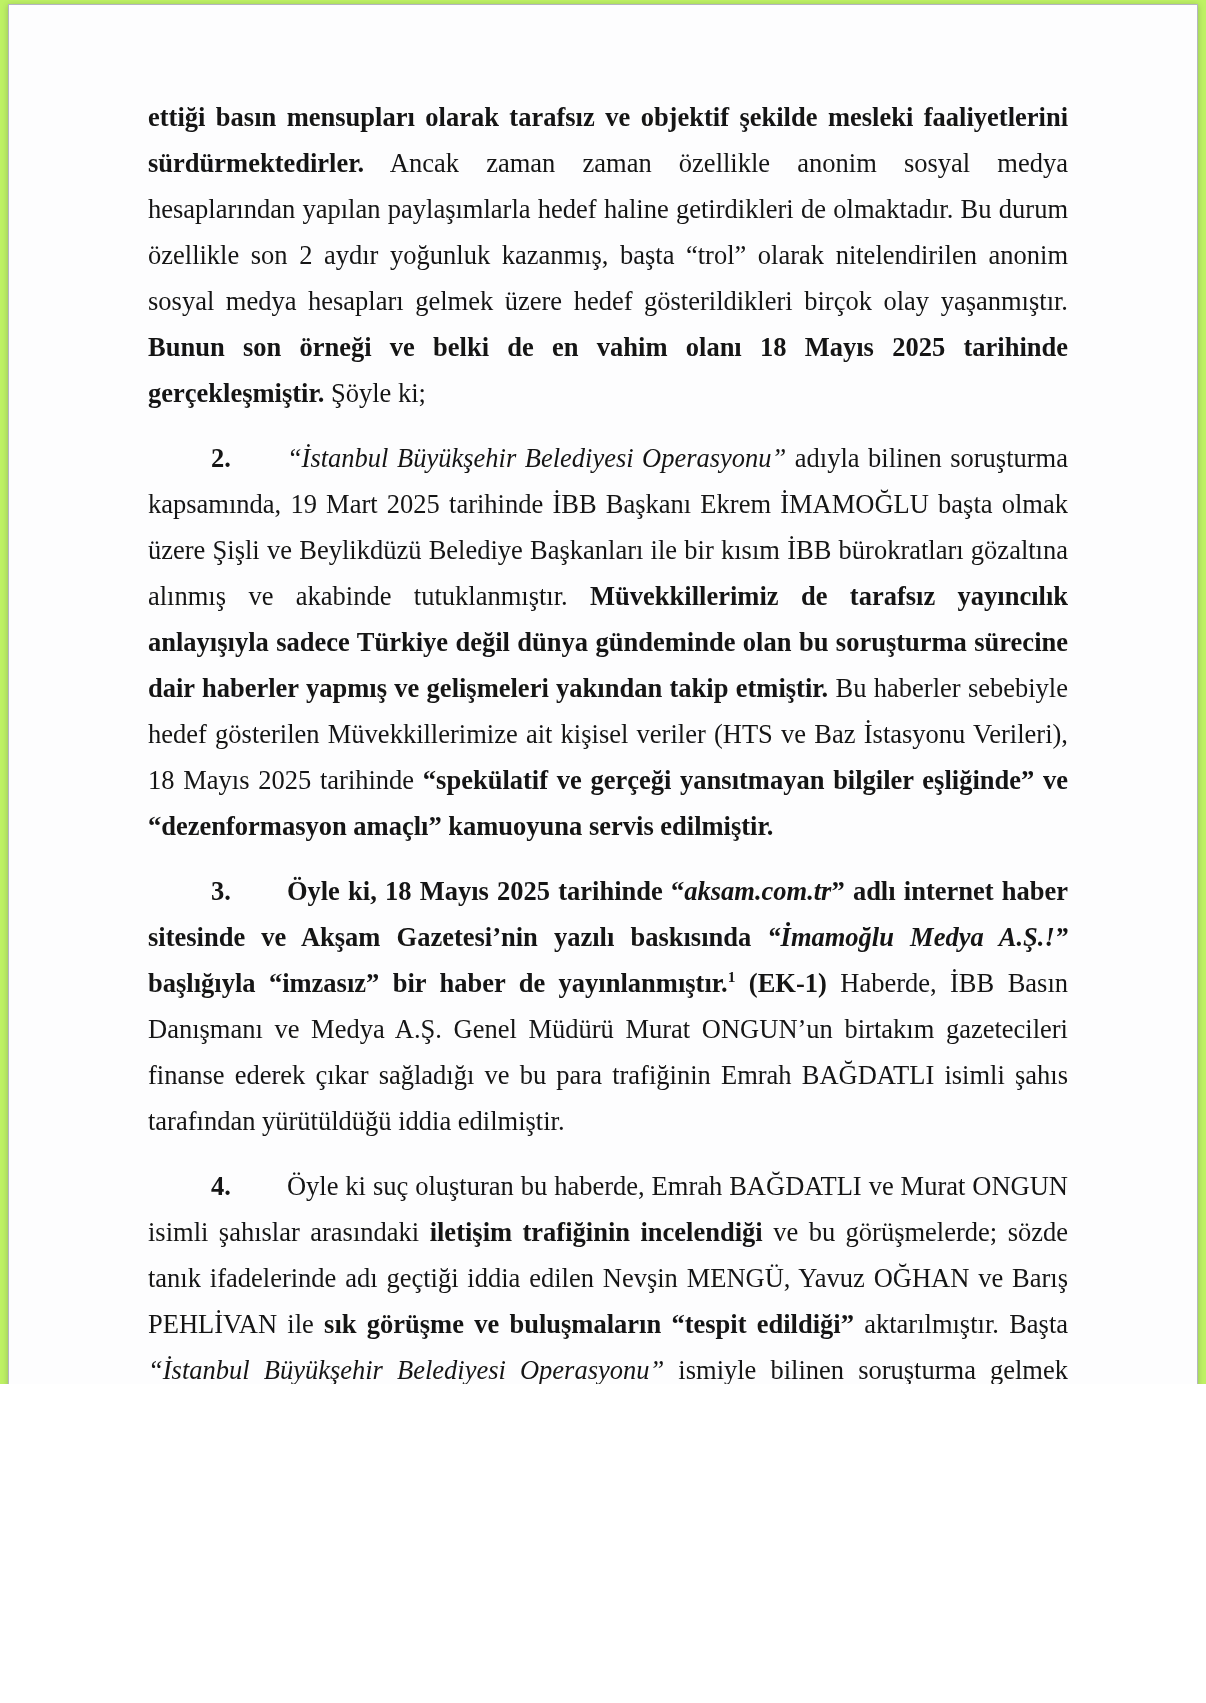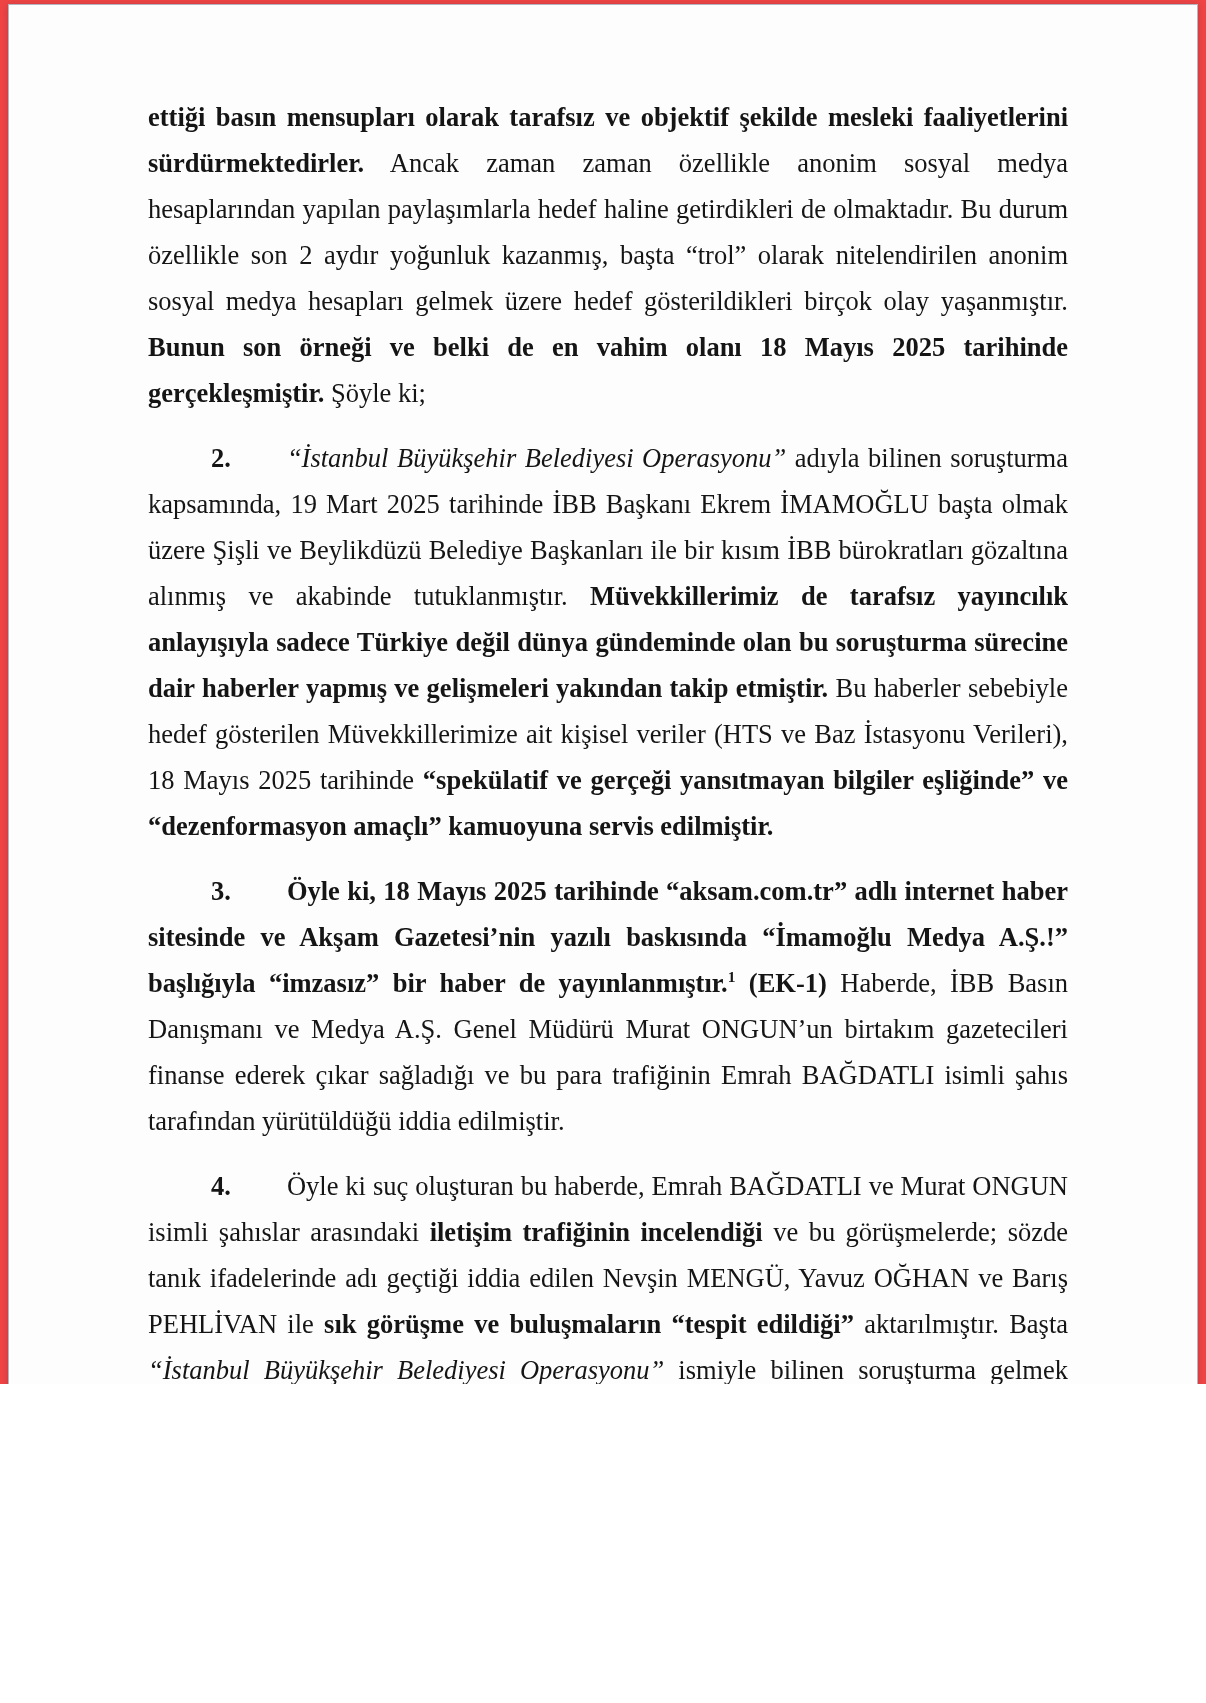--- a/index.html
+++ b/index.html
@@ -1,26 +1,26 @@
 <!DOCTYPE html>
 <html><head>
 <meta charset="utf-8">
 <style>
   html,body{margin:0;padding:0;}
-  .stage{position:relative;width:1206px;height:1384px;background:#ef4444;overflow:hidden;
+  .stage{position:relative;width:1206px;height:1384px;background:#bef264;overflow:hidden;
          font-family:"Liberation Serif","DejaVu Serif",serif;}
   .page{position:absolute;left:8px;top:4px;width:1188px;height:1681px;background:#fdfdfe;
         border:1px solid #b4b5c1;box-shadow:0 1px 6px rgba(50,50,70,.28);}
   .doc{position:absolute;left:148px;top:94px;width:920px;font-size:26.5px;line-height:46px;
        color:#151515;text-align:justify;}
   .para{margin:0;}
   .num-para{margin-top:19px;text-indent:63px;}
   .b{font-weight:bold;}
   .i{font-style:italic;}
-  .bi{font-weight:bold;}
+  .bi{font-weight:bold;font-style:italic;}
   .u{text-decoration-thickness:2px;text-underline-offset:5px;}
   .sup{vertical-align:super;font-size:0.58em;line-height:0;}
   .numgap{display:inline-block;width:56px;}
   .footnote-area{position:absolute;left:148px;top:1568px;width:920px;color:#1c1c1c;}
   .fn-divider{width:294px;height:0;border-top:3px solid #4f4f4f;margin:0 0 15px 0;}
   .fn-text{font-size:17px;line-height:22px;}
   .fn-marker{vertical-align:super;font-size:11px;margin-right:5px;}
   .footer{position:absolute;left:148px;top:1624px;width:923px;text-align:center;
           font-size:23px;color:#151515;}
   .footer .label{margin-right:7px;}

